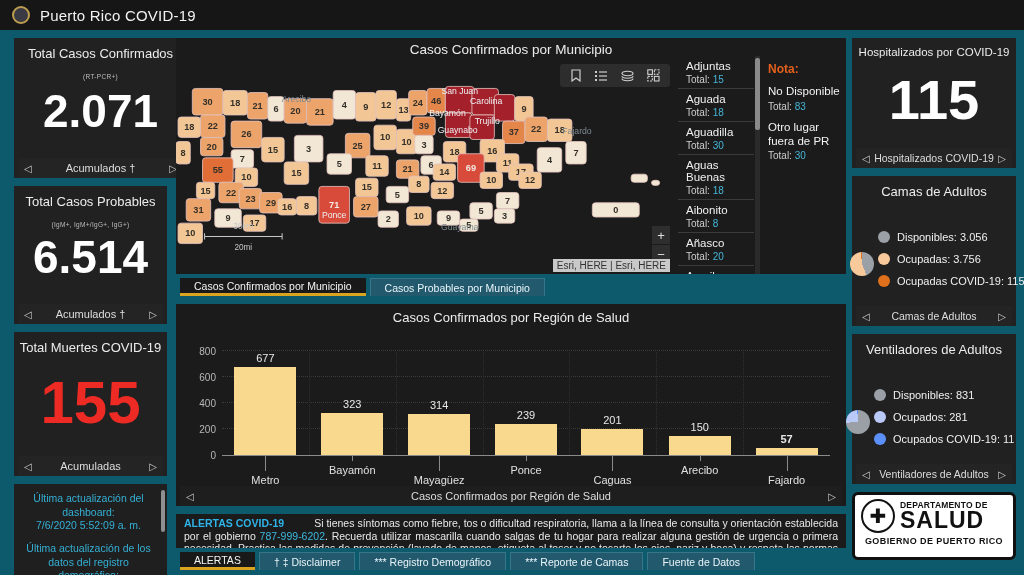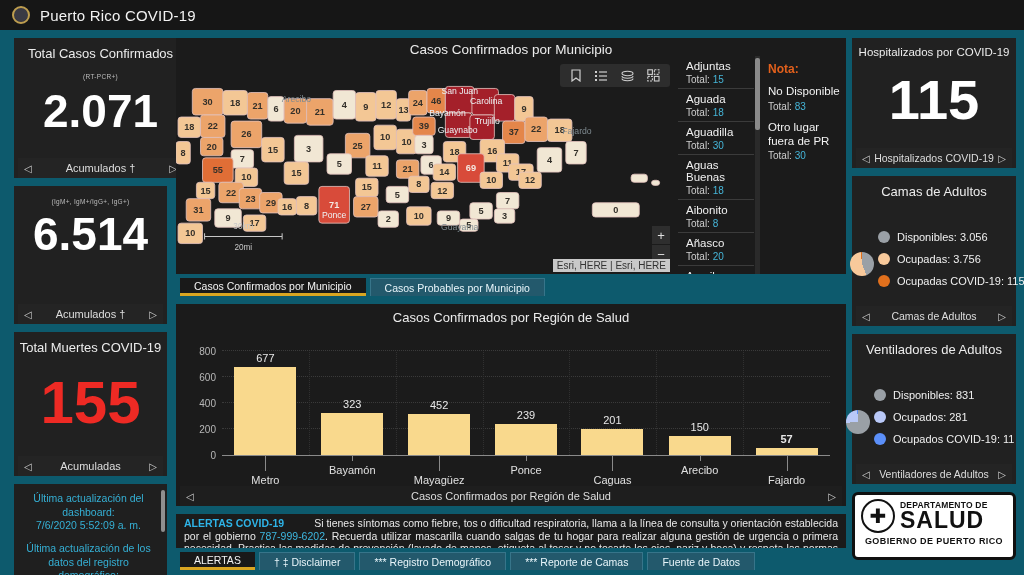--- a/index.html
+++ b/index.html
@@ -99,20 +99,21 @@
     <div class="sub">(RT-PCR+)</div>
     <div class="bignum" style="font-size:46px;margin-top:8px;">2.071</div>
     <div class="card-foot">
       <span class="arrow">◁</span>
       <span>Acumulados †</span>
       <span class="arrow">▷</span>
     </div>
   </div>
 
   <div class="card" style="left:14px;top:186px;width:153px;height:138px;">
+    <div class="card-title">Total Casos Probables</div>
     <div class="sub">(IgM+, IgM+/IgG+, IgG+)</div>
     <div class="bignum" style="font-size:46px;margin-top:6px;">6.514</div>
     <div class="card-foot">
       <span class="arrow">◁</span>
       <span>Acumulados †</span>
       <span class="arrow">▷</span>
     </div>
   </div>
 
   <div class="card" style="left:14px;top:332px;width:153px;height:144px;">
@@ -588,21 +589,21 @@
           <div class="bcat" style="top: 122px;">Metro</div>
         </div>
         <div class="slot" style="left: 86.8571px; width: 86.8571px;">
           <div class="bar" style="height: 41.99px; background: rgb(249, 217, 141);"></div>
           <div class="bval" style="bottom: 44.99px;">323</div>
           <div class="btick" style="height: 6px;"></div>
           <div class="bcat" style="top: 112px;">Bayamón</div>
         </div>
         <div class="slot" style="left: 173.714px; width: 86.8571px;">
           <div class="bar" style="height: 40.82px; background: rgb(249, 217, 141);"></div>
-          <div class="bval" style="bottom: 43.82px;">452</div>
+          <div class="bval" style="bottom: 43.82px;">314</div>
           <div class="btick" style="height: 16px;"></div>
           <div class="bcat" style="top: 122px;">Mayagüez</div>
         </div>
         <div class="slot" style="left: 260.571px; width: 86.8571px;">
           <div class="bar" style="height: 31.07px; background: rgb(249, 217, 141);"></div>
           <div class="bval" style="bottom: 34.07px;">239</div>
           <div class="btick" style="height: 6px;"></div>
           <div class="bcat" style="top: 112px;">Ponce</div>
         </div>
         <div class="slot" style="left: 347px; width: 86.8571px;">

